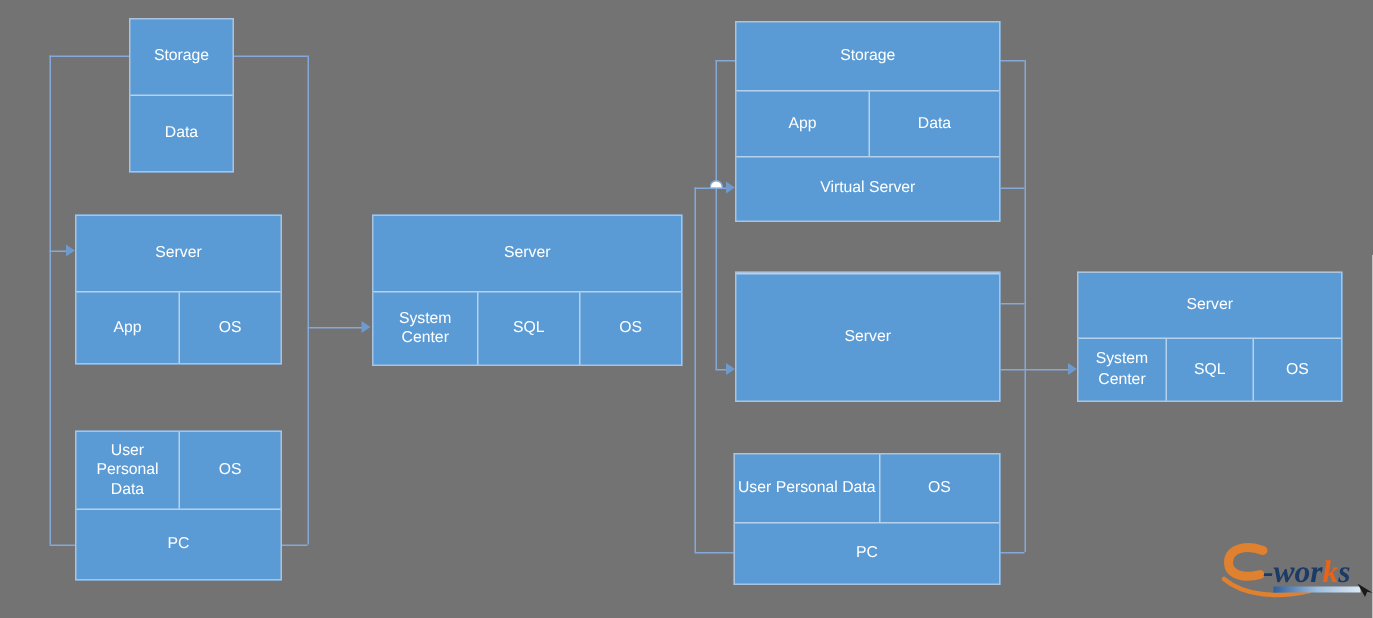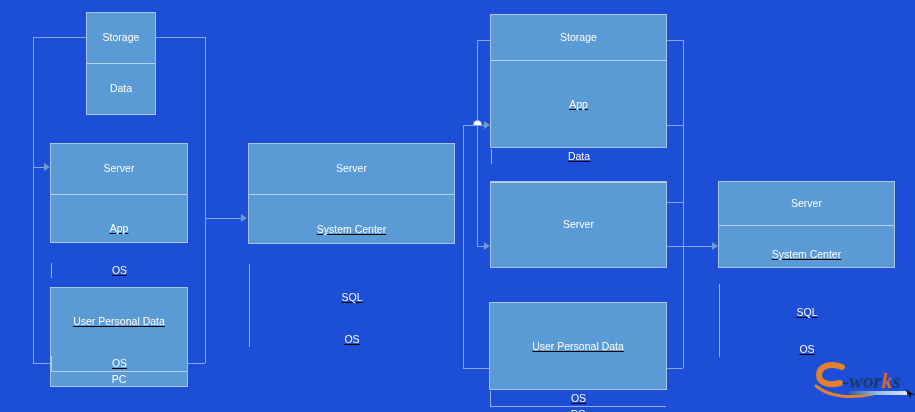--- a/index.html
+++ b/index.html
@@ -5,26 +5,26 @@
   :root{
     --fill:#5b9bd5;
     --border:#aac4e0;
     --divider:rgba(255,255,255,0.55);
     --line:#84a9d9;
     --head:#6f9ace;
     --txt:#ffffff;
   }
   html,body{margin:0;padding:0;background:#ffffff;}
   #stage{
-    position:relative;width:915px;height:412px;background:#1d4ed8;overflow:hidden;
+    position:relative;width:915px;height:412px;background:#737373;overflow:hidden;
     font-family:"Liberation Sans", sans-serif;
   }
   .grp{position:absolute;display:flex;flex-direction:column;z-index:2;
        background:var(--fill);border:1px solid var(--border);box-sizing:border-box;}
-  .row{display:flex;flex-direction:column;flex:0 0 auto;text-decoration:underline;}
+  .row{display:flex;flex:0 0 auto;}
   .cell{display:flex;align-items:center;justify-content:center;text-align:center;
         color:var(--txt);font-size:10.5px;line-height:1.25;box-sizing:border-box;
         padding:1px 2px;}
   .bt{border-top:1px solid var(--divider);}
   .bl{border-left:1px solid var(--divider);}
   .ln{position:absolute;background:var(--line);z-index:1;}
   .ah{position:absolute;width:0;height:0;z-index:1;
       border-top:4px solid transparent;border-bottom:4px solid transparent;
       border-left:6px solid var(--head);}
   .hop{position:absolute;width:9px;height:5px;background:#fff;z-index:1;
@@ -95,20 +95,21 @@
       <div class="cell bl" style="flex:1;">OS</div>
     </div>
   </div>
 
   <div class="grp" style="left:490px;top:14px;width:177px;height:134px;">
     <div class="cell" style="flex:0 0 45px;">Storage</div>
     <div class="row bt" style="flex:0 0 43px;">
       <div class="cell" style="flex:0 0 88px;">App</div>
       <div class="cell bl" style="flex:1;">Data</div>
     </div>
+    <div class="cell bt" style="flex:1;">Virtual Server</div>
   </div>
 
   <div class="grp" style="left:490px;top:181px;width:177px;height:87px;">
     <div class="cell bt" style="flex:1;">Server</div>
   </div>
 
   <div class="grp" style="left:489px;top:302px;width:178px;height:88px;">
     <div class="row" style="flex:0 0 45px;">
       <div class="cell" style="flex:0 0 88px;white-space:nowrap;">User Personal Data</div>
       <div class="cell bl" style="flex:1;">OS</div>

